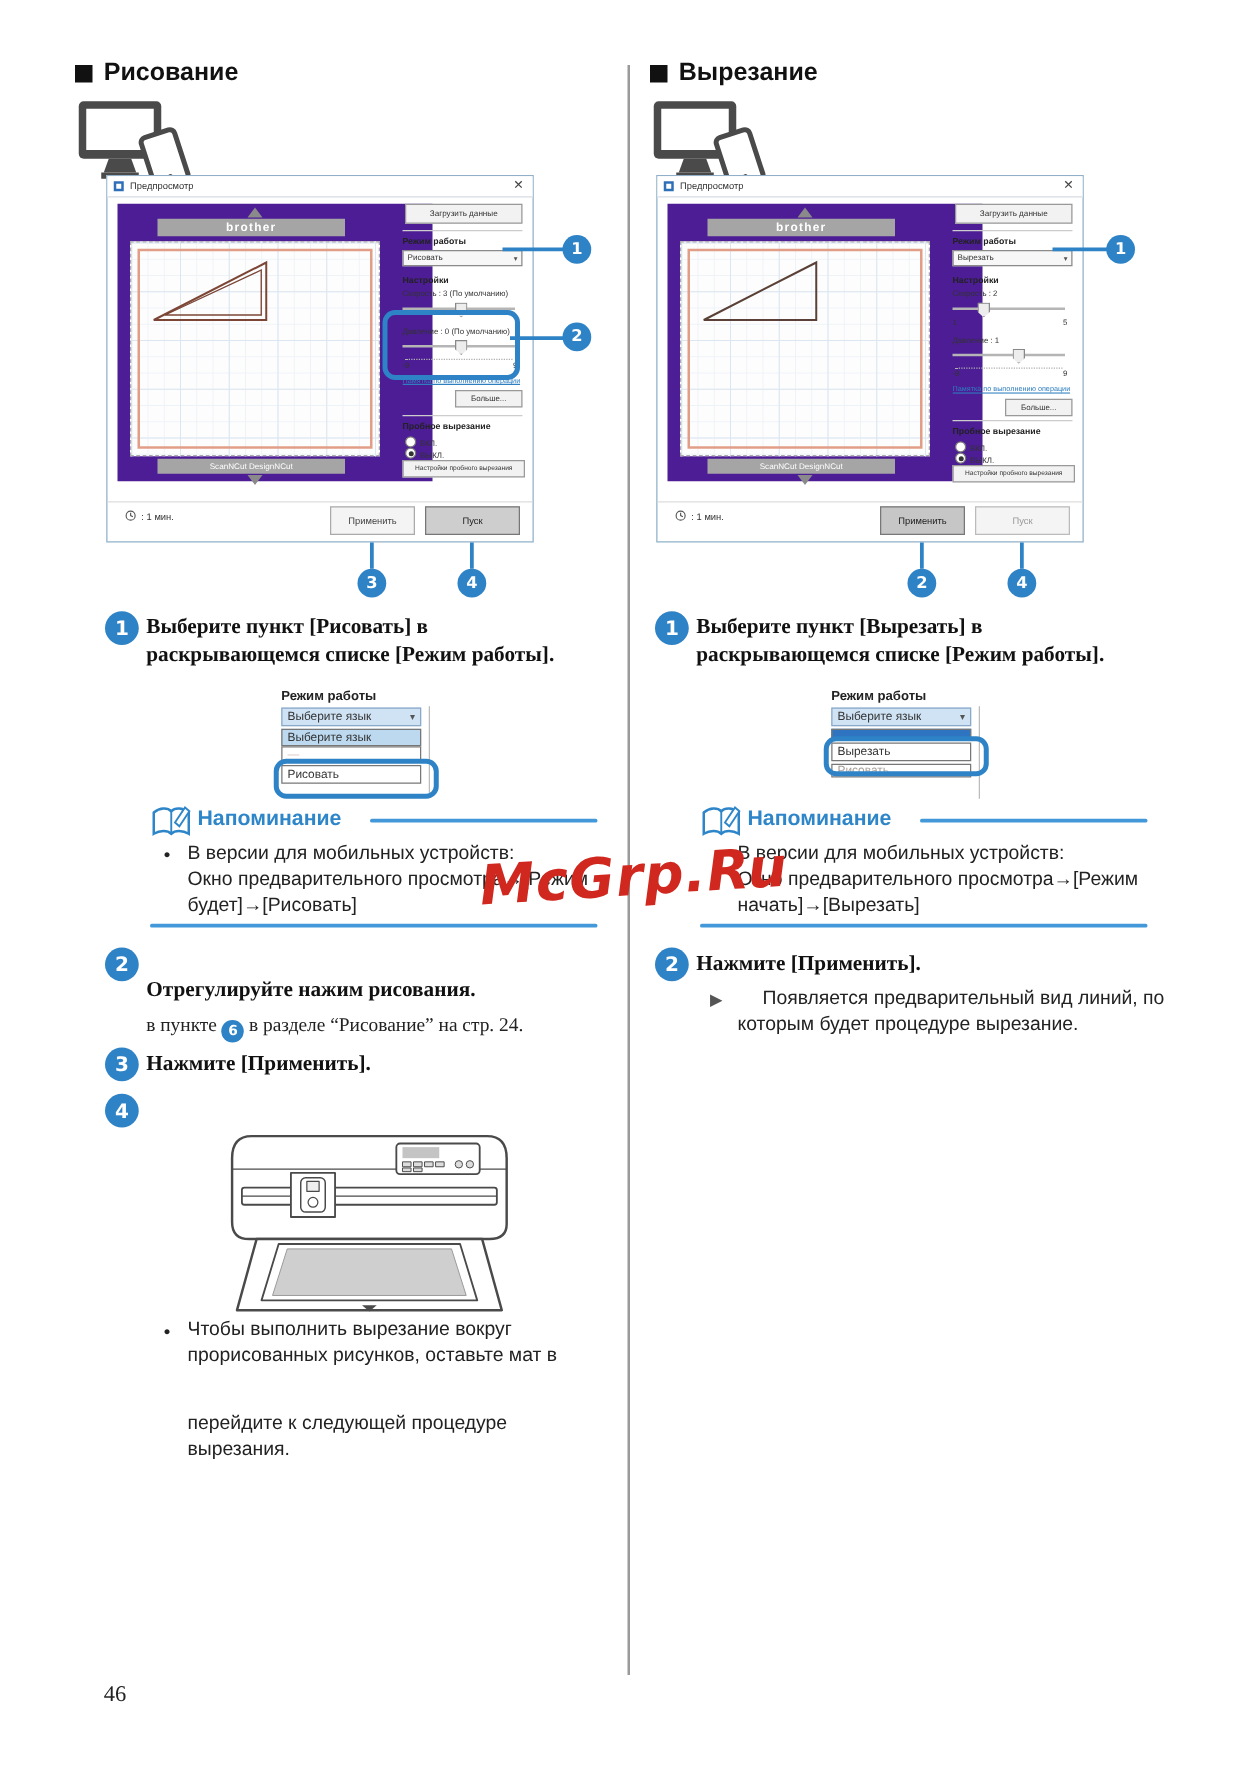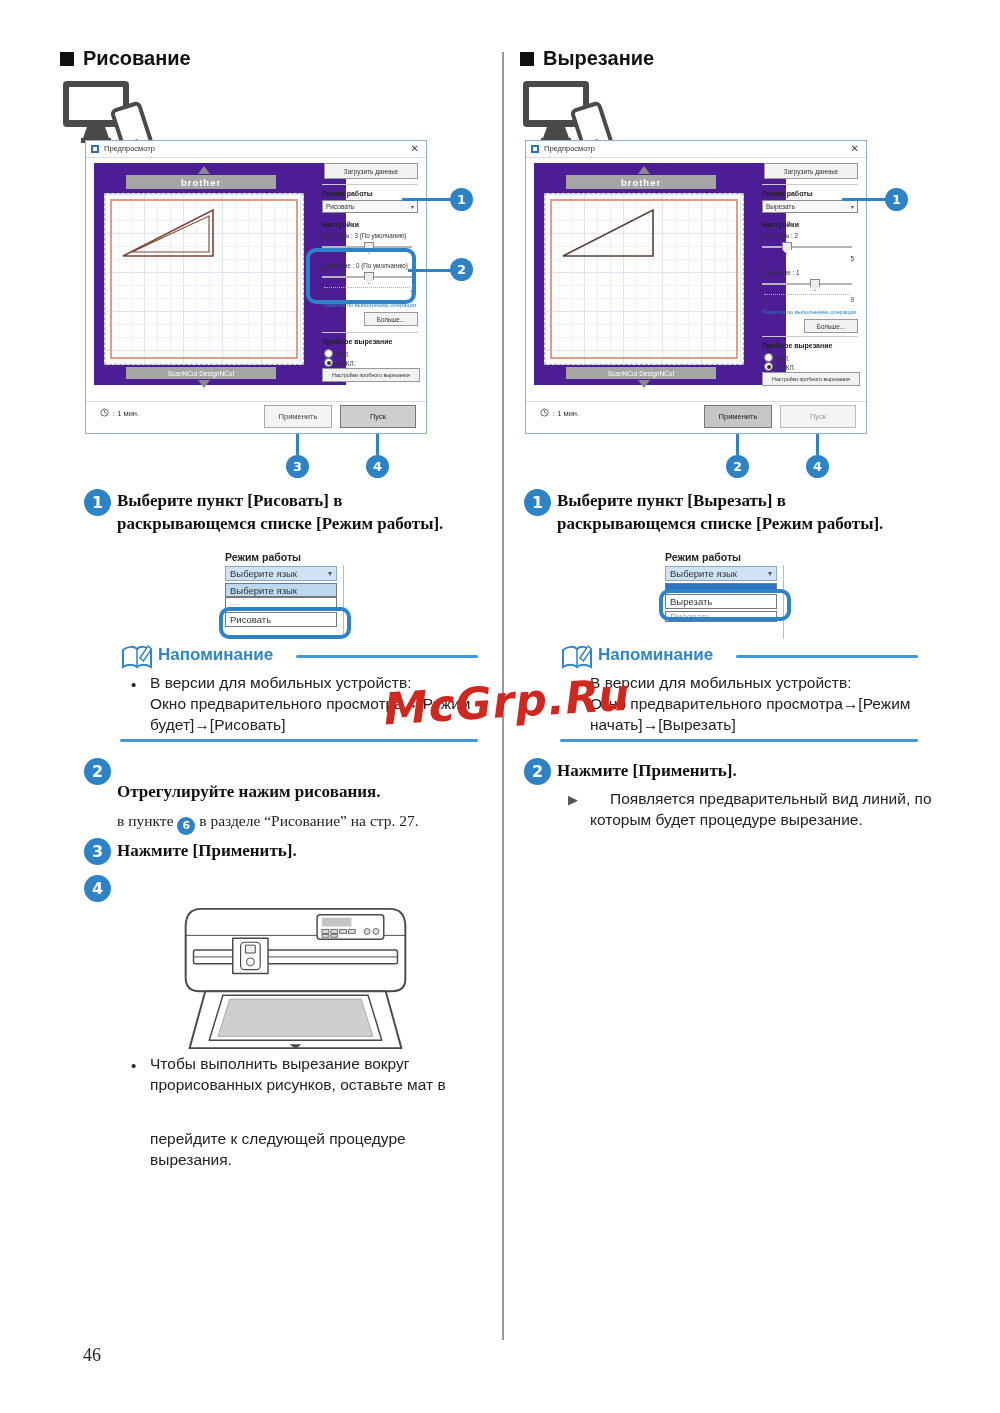--- a/index.html
+++ b/index.html
@@ -225,21 +225,21 @@
   <div class="note-text" style="left:150px;top:674px;">В версии для мобильных устройств:</div>
   <div class="note-text" style="left:150px;top:695px;">Окно предварительного просмотра→[Режим</div>
   <div class="note-text" style="left:150px;top:716px;">будет]→[Рисовать]</div>
   <div class="note-line" style="left:120px;top:739px;width:358px;"></div>
 
   <div class="step-circle" style="left:84px;top:758px;">2</div>
   <div class="step-head" style="left:117px;top:761px;margin-top:21px;">Отрегулируйте нажим рисования.</div>
   <div class="step-body" style="left:117px;top:812px;">
     <span>в пункте</span>
     <span class="ref-circle">6</span>
-    <span>в разделе “Рисование” на стр. 27.</span>
+    <span>в разделе “Рисование” на стр. 24.</span>
   </div>
   <div class="step-circle" style="left:84px;top:838px;">3</div>
   <div class="step-head" style="left:117px;top:841px;">Нажмите [Применить].</div>
   <div class="step-circle" style="left:84px;top:875px;">4</div>
 
   <div class="abs" style="left:168px;top:903px;">
     <svg width="255" height="152" viewBox="0 0 260 155" fill="none" stroke="#4a4a4a" stroke-width="2" stroke-linejoin="round">
       <path d="M34,6 H226 Q242,6 242,24 V78 Q242,90 228,90 H32 Q18,90 18,76 V24 Q18,6 34,6 Z" fill="#fff"></path>
       <path d="M18,33 H242" stroke-width="1"></path>
       <rect x="152" y="12" width="68" height="25" rx="3" stroke-width="1.5" fill="#fff"></rect>

